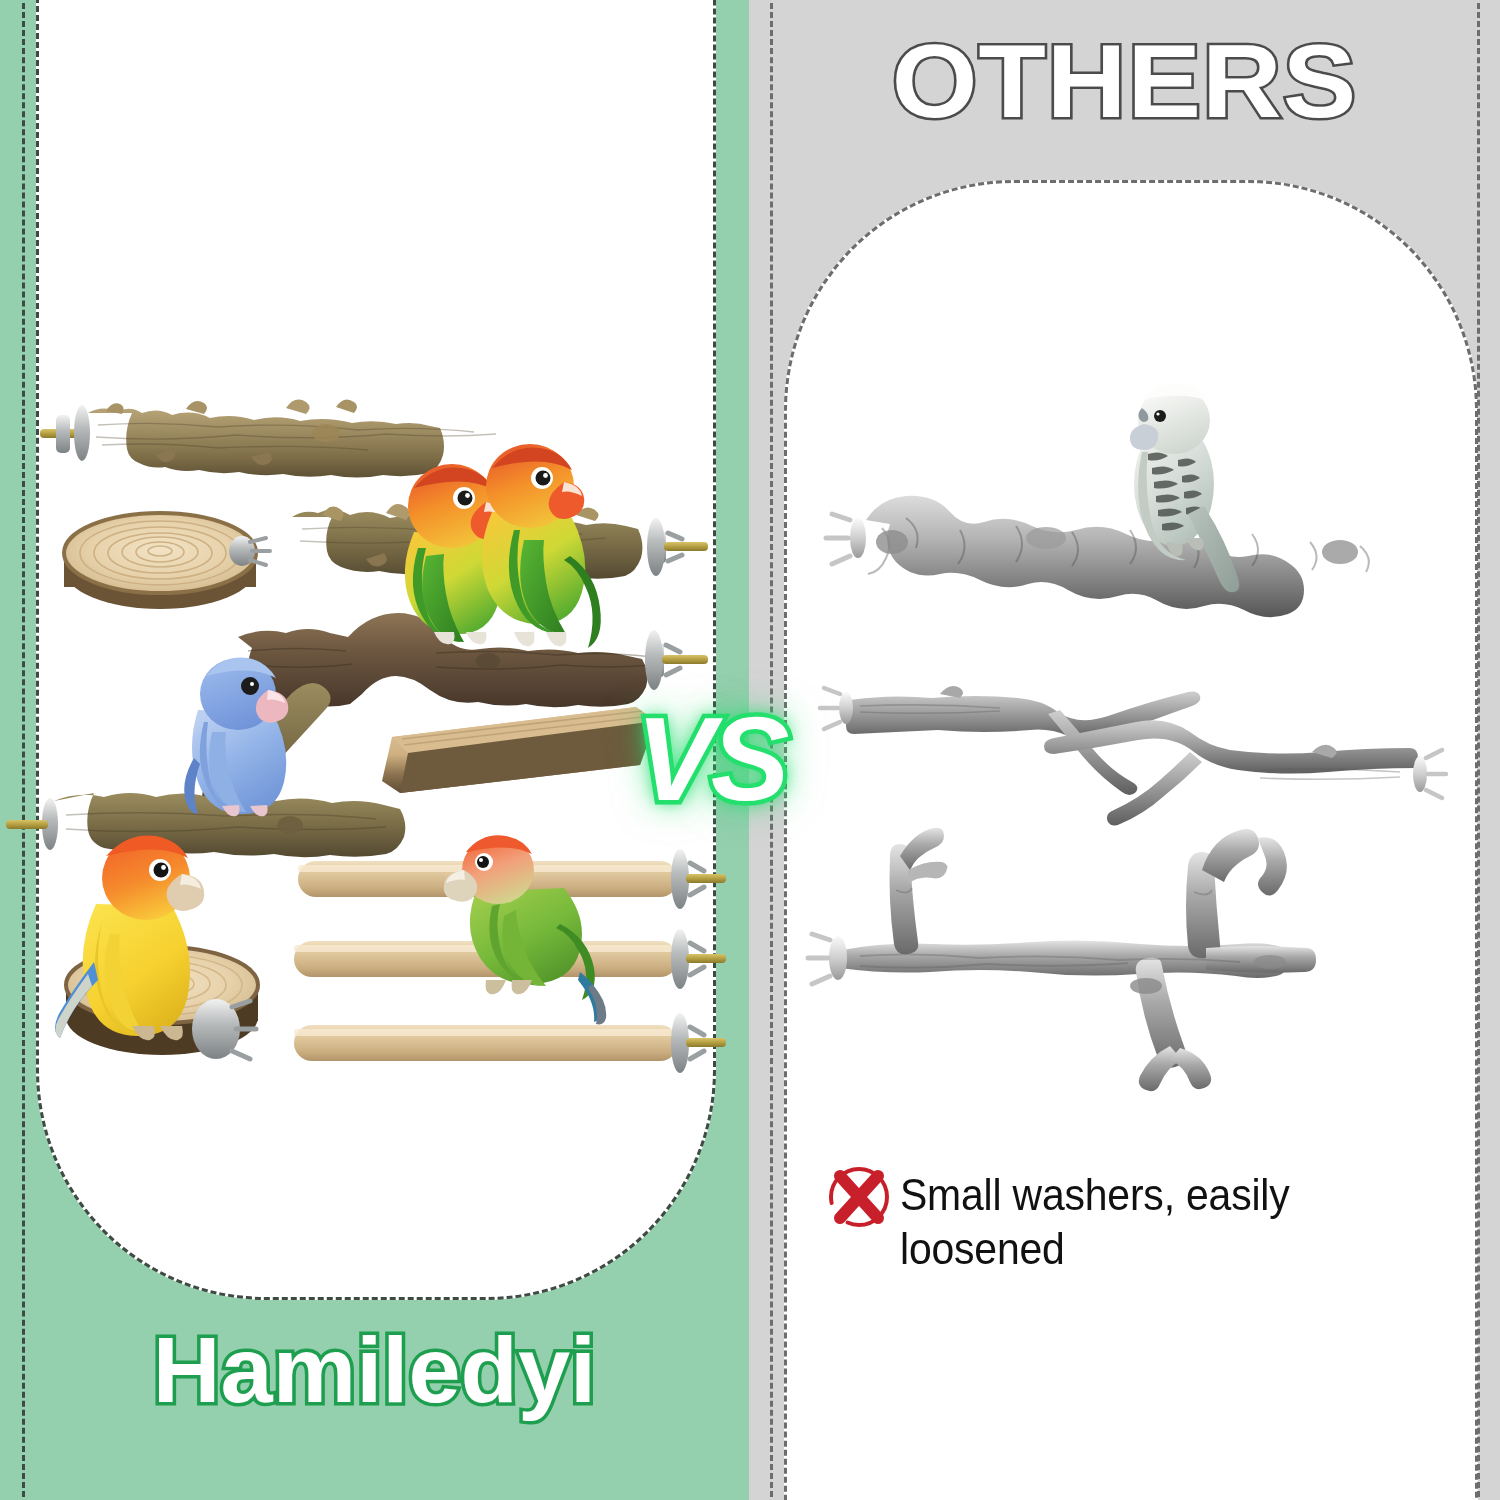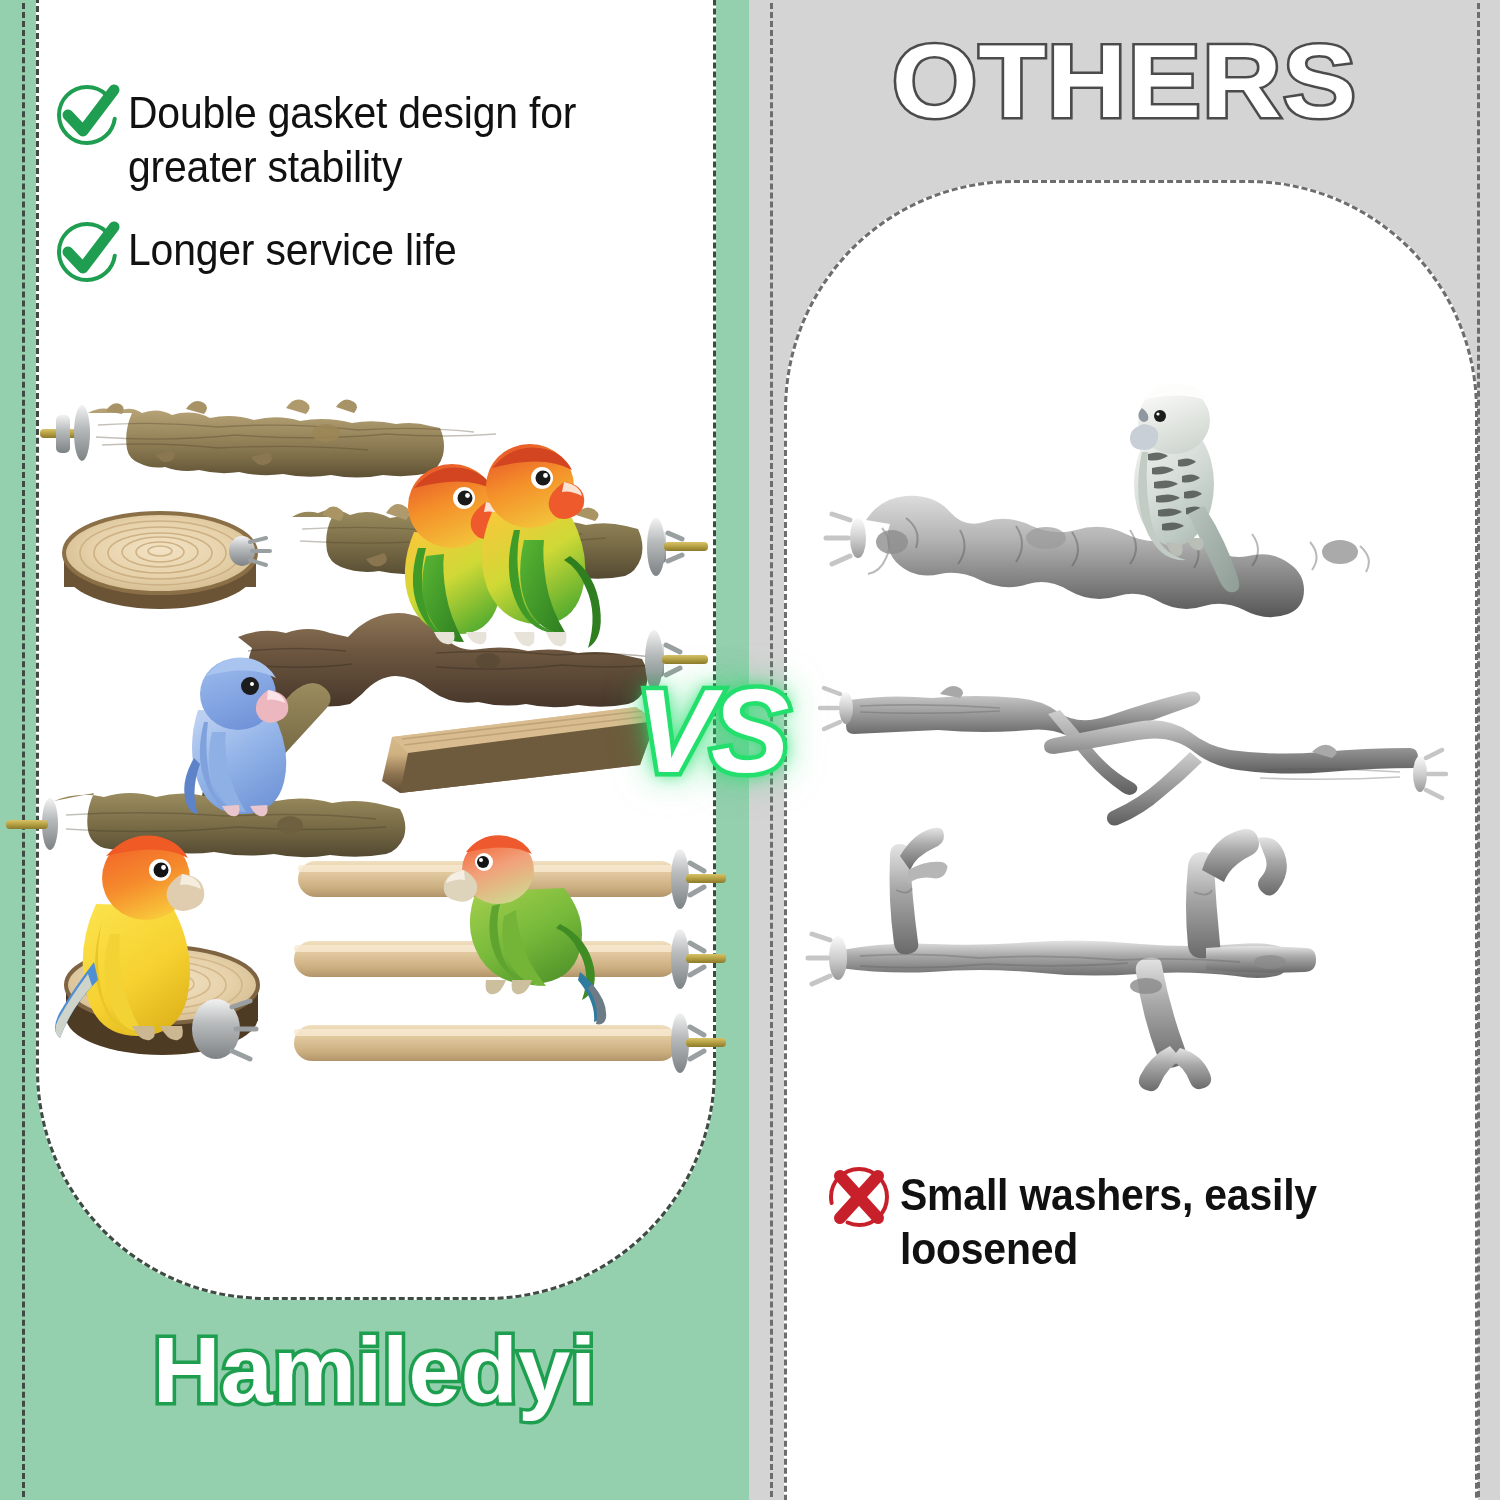--- a/index.html
+++ b/index.html
@@ -50,21 +50,21 @@
     border-bottom: none;
     border-radius: 230px 230px 0 0;
   }
 
   
   .bullets {
     position: absolute;
     z-index: 6;
   }
   #left-bullets  { left: 54px;  top: 86px;  width: 660px; }
-  #right-bullets { left: 826px; top: 1168px; width: 640px; font-weight: bold; }
+  #right-bullets { left: 826px; top: 1168px; width: 640px; }
 
   .bullet-row {
     display: flex;
     align-items: flex-start;
     margin-bottom: 30px;
   }
   .bullet-icon {
     flex: 0 0 auto;
     width: 66px; height: 66px;
     margin-right: 8px;
@@ -108,21 +108,21 @@
     font-weight: bold;
     color: #ffffff;
     -webkit-text-stroke: 7px #1d9f4f;
     paint-order: stroke fill;
     transform: scaleX(1.02);
     transform-origin: center top;
     line-height: 1.05;
   }
   #vs-badge {
     position: absolute;
-    left: 636px; top: 672px;
+    left: 636px; top: 700px;
     z-index: 9;
     font-size: 118px;
     font-weight: bold;
     font-style: italic;
     color: #ffffff;
     -webkit-text-stroke: 9px #26e06f;
     paint-order: stroke fill;
     text-shadow:
       0 0 14px rgba(38,224,111,0.95),
       0 0 26px rgba(38,224,111,0.75),
@@ -661,41 +661,20 @@
       <path d="M78 160 q6 14 14 12 q6 -2 2 -12 z" fill="#b9bfb7"></path>
     </svg>
   </div>
 
   <div id="others-title">OTHERS</div>
 
   <div id="brand-title">Hamiledyi</div>
 
   <div id="vs-badge">VS</div>
 
-  <div class="bullets" id="left-bullets">
-    <div class="bullet-row">
-      <span class="bullet-icon">
-        <svg width="66" height="66" viewBox="0 0 66 66">
-          <path d="M33 5 a28 28 0 1 0 0 56 a28 28 0 1 0 0 -56" fill="none" stroke="#1f9e52" stroke-width="4" stroke-linecap="round" stroke-dasharray="150 26" stroke-dashoffset="22"></path>
-          <path d="M14 33 L29 49 L60 8" fill="none" stroke="#1f9e52" stroke-width="11" stroke-linecap="round" stroke-linejoin="round"></path>
-        </svg>
-      </span>
-      <span class="bullet-text">Double gasket design for
-greater stability</span>
-    </div>
-    <div class="bullet-row">
-      <span class="bullet-icon">
-        <svg width="66" height="66" viewBox="0 0 66 66">
-          <path d="M33 5 a28 28 0 1 0 0 56 a28 28 0 1 0 0 -56" fill="none" stroke="#1f9e52" stroke-width="4" stroke-linecap="round" stroke-dasharray="150 26" stroke-dashoffset="22"></path>
-          <path d="M14 33 L29 49 L60 8" fill="none" stroke="#1f9e52" stroke-width="11" stroke-linecap="round" stroke-linejoin="round"></path>
-        </svg>
-      </span>
-      <span class="bullet-text">Longer service life</span>
-    </div>
-  </div>
 
   <div class="bullets" id="right-bullets">
     <div class="bullet-row">
       <span class="bullet-icon">
         <svg width="66" height="66" viewBox="0 0 66 66">
           <path d="M33 5 a28 28 0 1 0 0 56 a28 28 0 1 0 0 -56" fill="none" stroke="#c8202a" stroke-width="4" stroke-linecap="round" stroke-dasharray="150 26" stroke-dashoffset="100"></path>
           <path d="M14 12 L52 54 M52 12 L14 54" fill="none" stroke="#c8202a" stroke-width="12" stroke-linecap="round"></path>
         </svg>
       </span>
       <span class="bullet-text">Small washers, easily

